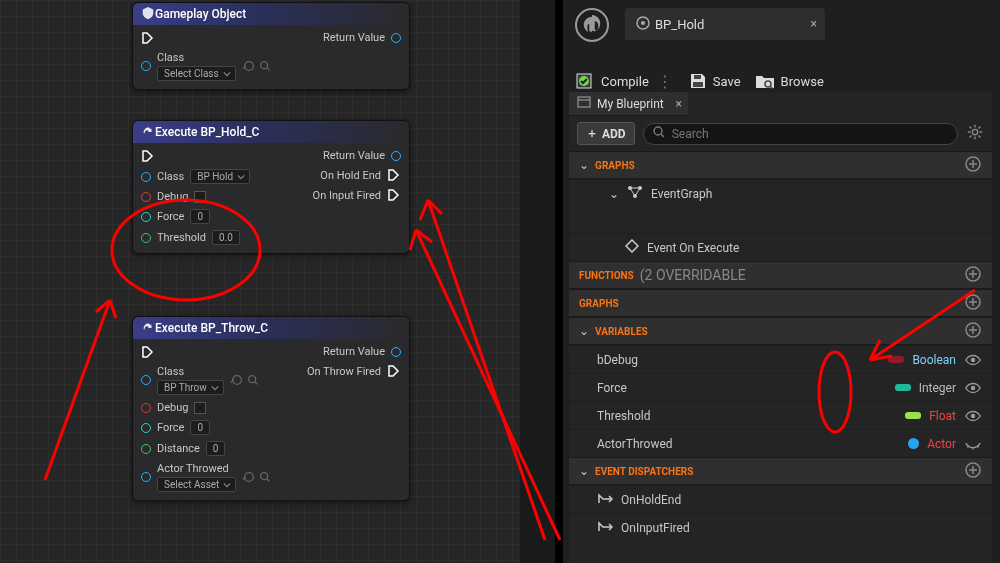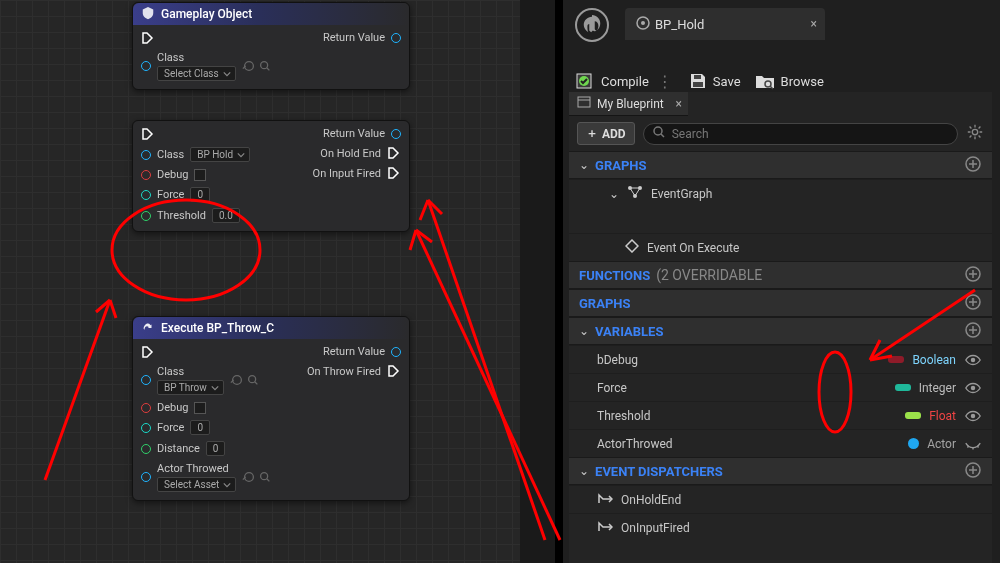--- a/index.html
+++ b/index.html
@@ -5,21 +5,21 @@
 * { margin: 0; padding: 0; box-sizing: border-box; font-family: "Segoe UI", Roboto, Arial, sans-serif; }
 body { width: 1000px; height: 563px; background: #1a1a1a; color: #c8c8c8; font-size: 12px; position: relative; overflow: hidden; }
 
 
 .graph-panel { position: absolute; left: 0; top: 0; width: 520px; height: 563px; background: #262626;
   background-image: linear-gradient(#2e2e2e 1px, transparent 1px), linear-gradient(90deg, #2e2e2e 1px, transparent 1px);
   background-size: 16px 16px; }
 
 
 .node { position: absolute; background: #2a2a2c; border: 1px solid #111; border-radius: 6px; box-shadow: 0 2px 6px rgba(0,0,0,.5); }
-.node-header { height: 22px; background: linear-gradient(90deg, #3a3e8a, #2a2f5a 45%, #2a2a2c); border-radius: 6px 6px 0 0; display: flex; align-items: center; padding: 0 8px; gap: 6px; }
+.node-header { height: 22px; background: linear-gradient(90deg, #3a3e8a, #2a2f5a 45%, #2a2a2c); border-radius: 6px 6px 0 0; display: flex; align-items: center; padding: 0 8px; }
 .node-title { color: #fff; font-size: 12px; font-weight: 500; }
 .node-fn-icon { width: 14px; height: 14px; }
 .node-body { display: flex; justify-content: space-between; padding: 6px 8px 8px 8px; gap: 16px; }
 .pins-col { display: flex; flex-direction: column; gap: 6px; }
 .pin { display: flex; align-items: center; gap: 6px; font-size: 11px; white-space: nowrap; }
 .pin.right { justify-content: flex-end; }
 .exec-pin { display: inline-block; }
 .exec-pin svg { display: block; }
 .data-pin { width: 10px; height: 10px; border-radius: 50%; border: 1.5px solid; display: inline-block; }
 .pin-blue { border-color: #1fb4ff; }
@@ -48,21 +48,21 @@
 .mb-panel { position: absolute; left: 14px; right: 8px; top: 92px; bottom: 0; background: #242424; }
 .mb-tab { background: #2f2f2f; height: 24px; display: inline-flex; align-items: center; padding: 0 24px 0 8px; gap: 6px; position: relative; border-bottom: 1px solid #151515; }
 .mb-tab-close { position: absolute; right: 6px; color: #aaa; font-size: 12px; }
 .mb-toolbar { display: flex; align-items: center; gap: 8px; padding: 6px 8px; }
 .add-btn { background: #3a3a3a; border: 1px solid #555; border-radius: 3px; padding: 2px 8px; font-size: 12px; color: #ddd; font-weight: bold; display: flex; align-items: center; gap: 4px; }
 .search-wrap { flex: 1; background: #151515; border: 1px solid #444; border-radius: 12px; height: 22px; display: flex; align-items: center; padding: 0 8px; gap: 6px; color: #777; }
 .gear { width: 18px; height: 18px; color: #888; }
 
 .section-row { background: #2f2f2f; height: 28px; display: flex; align-items: center; justify-content: space-between; padding: 0 10px; border-top: 1px solid #1a1a1a; border-bottom: 1px solid #1a1a1a; }
 .section-left { display: flex; align-items: center; gap: 6px; }
-.section-title { font-weight: bold; font-size: 13px; color: #3b82f6; }
+.section-title { font-weight: bold; font-size: 10px; color: #f97316; }
 .section-subtext { color: #888; font-size: 14px; }
 .plus-circle { width: 18px; height: 18px; }
 .item-row { height: 28px; display: flex; align-items: center; padding: 0 10px 0 28px; gap: 8px; border-top: 1px solid #1e1e1e; }
 .nested { padding-left: 40px; }
 .nested2 { padding-left: 56px; margin-top: 26px; }
 .var-row { justify-content: space-between; }
 .var-type { display: flex; align-items: center; gap: 8px; }
 .type-pill { width: 16px; height: 7px; border-radius: 3px; }
 .type-circle { width: 11px; height: 11px; border-radius: 50%; }
 .eye, .eye-closed { width: 18px; height: 18px; color: #999; }
@@ -120,20 +120,28 @@
       <div class="pins-col">
         <div class="pin right">
           <span>Return Value</span>
           <span class="data-pin pin-blue"></span>
         </div>
       </div>
     </div>
   </div>
 
   <div class="node" style="left:132px; top:120px; width:278px;">
+    <div class="node-header">
+      <span>
+        <svg class="node-fn-icon" viewBox="0 0 16 16">
+            <path fill="#fff" d="M3 10c0-3 2-6 5-6 2 0 3 2 3 2l1-1v4h-4l1-1s-1-1-2-1c-2 0-3 2-3 4" opacity=".9"></path>
+          </svg>
+      </span>
+      <span class="node-title">Execute BP_Hold_C</span>
+    </div>
     <div class="node-body">
       <div class="pins-col">
         <div class="pin">
             <span class="exec-pin">
               <svg width="14" height="14" viewBox="0 0 14 14">
                 <path d="M2 2h4l5 5-5 5H2z" fill="none" stroke="#fff" stroke-width="1.5"></path>
               </svg>
             </span>
           </div>
         <div class="pin">
@@ -448,21 +456,21 @@
             <svg class="eye" viewBox="0 0 20 20">
               <path d="M2 10s3-5 8-5 8 5 8 5-3 5-8 5-8-5-8-5z" fill="none" stroke="currentColor" stroke-width="1.5"></path>
               <circle cx="10" cy="10" r="2.5" fill="currentColor"></circle>
             </svg>
           </div>
         </div>
         <div class="item-row var-row">
           <span>ActorThrowed</span>
     <div class="var-type">
             <span class="type-circle" style="background:#1fa7f0"></span>
-            <span style="color:#a3a3a3;">Actor</span>
+            <span style="color:#ef4444;">Actor</span>
             <svg class="eye-closed" viewBox="0 0 20 20">
               <path d="M2 9s3 5 8 5 8-5 8-5" fill="none" stroke="currentColor" stroke-width="1.5"></path>
               <path d="M5 12l-1 2M10 14v2M15 12l1 2" stroke="currentColor" stroke-width="1.5"></path>
             </svg>
           </div>
         </div>
       </div>
 
     <div class="section-row">
       <div class="section-left">

